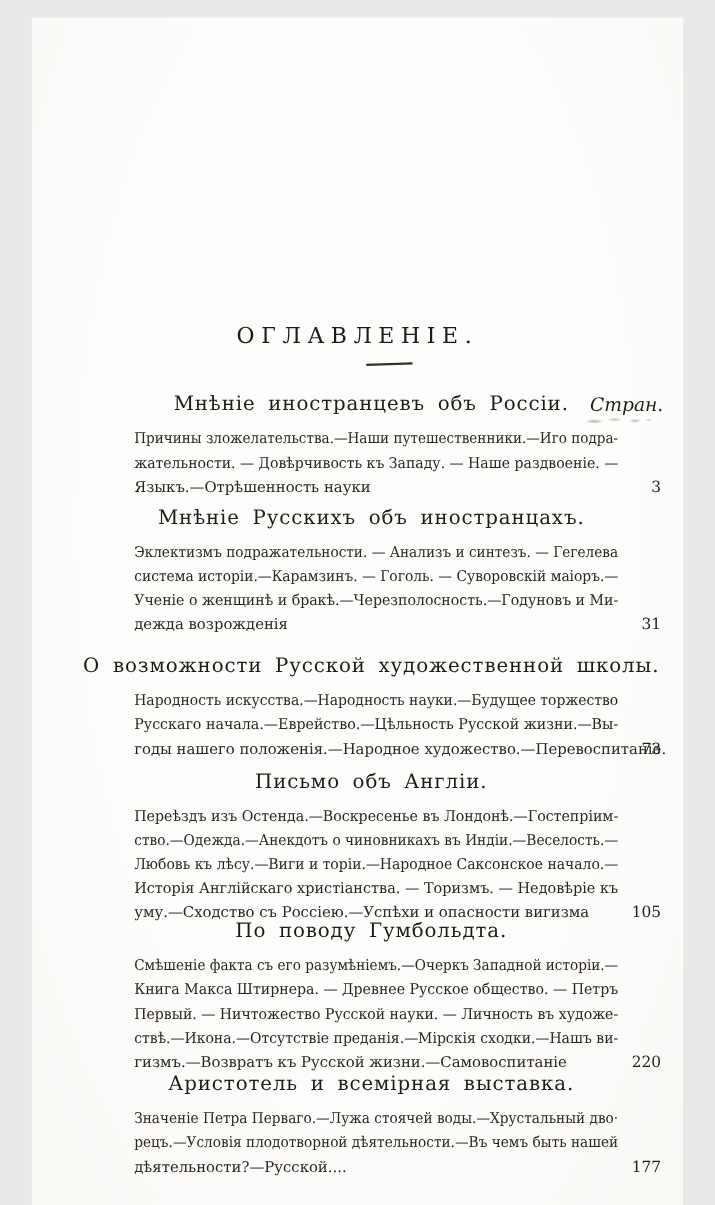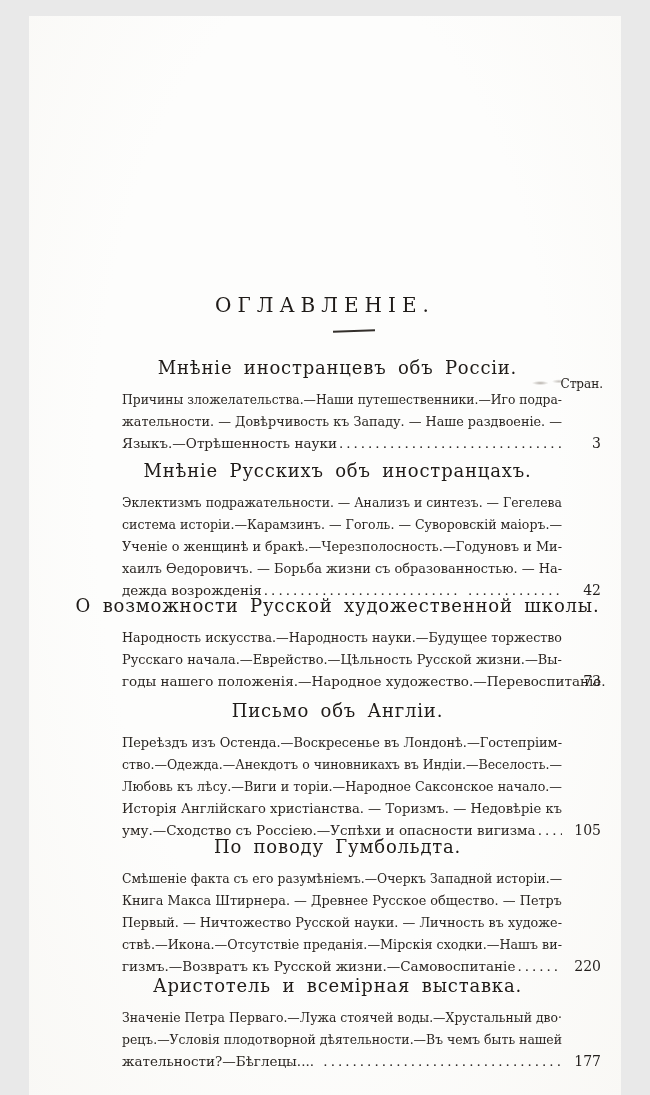--- a/index.html
+++ b/index.html
@@ -20,23 +20,24 @@
     letter-spacing:6px;
     color:#1f1b18;
   }
   .rule{
     position:absolute;top:314px;left:304px;
     width:42px;height:2px;
     background:#332f2b;
     transform:rotate(-2deg);
   }
   .stran{
-    position:absolute;right:1px;top:18px;
-    font-size:12px;line-height:18px;
+    position:absolute;right:1px;top:3px;
+    font-size:17px;line-height:18px;
     color:#221e1b;
+    font-style:italic;
   }
   .entry{position:absolute;left:42px;width:533px;}
   .e1{top:341px}.e2{top:444px}.e3{top:579px}.e4{top:684px}.e5{top:820px}.e6{top:959px}
   .entry-heading{
     margin:0;
     font-size:18px;line-height:22px;
     font-weight:400;
     letter-spacing:0.8px;word-spacing:5px;
     white-space:nowrap;
     color:#1f1b18;
@@ -44,21 +45,21 @@
   }
   .desc{
     position:relative;
     margin:9px 0 0 51px;
     width:440px;
     font-size:13.5px;
     color:#2a2521;
   }
   .line{height:22px;line-height:22px;overflow:visible;}
   .ltext{white-space:nowrap;display:inline-block;}
-  .lastline{display:flex;height:22px;line-height:22px;}
+  .lastline{display:flex;height:22px;line-height:22px;flex-direction:column;}
   .lltext{white-space:pre;flex:0 0 auto;}
   .leader{
     flex:1 1 auto;overflow:hidden;white-space:pre;
     letter-spacing:3px;padding-left:2px;
   }
   .pagenum{
     position:absolute;right:3px;bottom:0;
     line-height:22px;font-size:14px;
     color:#221e1b;
   }
@@ -94,27 +95,26 @@
     </div>
     <span class="pagenum">3</span>
   </section>
 
   <section class="entry e2">
     <h2 class="entry-heading">Мнѣніе Русскихъ объ иностранцахъ.</h2>
     <div class="desc">
       <div class="line"><span class="ltext" style="transform-origin: 0px 50%; transform: scaleX(0.91972);">Эклектизмъ подражательности. — Анализъ и синтезъ. — Гегелева</span></div>
       <div class="line"><span class="ltext" style="transform-origin: 0px 50%; transform: scaleX(0.930448);">система исторіи.—Карамзинъ. — Гоголь. — Суворовскій маіоръ.—</span></div>
       <div class="line"><span class="ltext" style="transform-origin: 0px 50%; transform: scaleX(0.951866);">Ученіе о женщинѣ и бракѣ.—Черезполосность.—Годуновъ и Ми-</span></div>
-      <div class="line"><span class="ltext" style="transform-origin: 0px 50%; transform: scaleX(0.956554);">хаилъ Ѳедоровичъ. — Борьба жизни съ образованностью. — На-</span></div>
       <div class="lastline">
         <span class="lltext">дежда возрожденія</span>
           <span class="leader">........................... .....................................................</span>
       </div>
     </div>
-    <span class="pagenum">42</span>
+    <span class="pagenum">31</span>
   </section>
 
   <section class="entry e3">
     <h2 class="entry-heading">О возможности Русской художественной школы.</h2>
     <div class="desc">
       <div class="line"><span class="ltext" style="transform-origin: 0px 50%; transform: scaleX(0.938291);">Народность искусства.—Народность науки.—Будущее торжество</span></div>
       <div class="line"><span class="ltext" style="transform-origin: 0px 50%; transform: scaleX(0.95727);">Русскаго начала.—Еврейство.—Цѣльность Русской жизни.—Вы-</span></div>
       <div class="lastline">
         <span class="lltext">годы нашего положенія.—Народное художество.—Перевоспитаніе.</span>
           <span class="leader"></span>
@@ -152,20 +152,20 @@
     </div>
     <span class="pagenum">220</span>
   </section>
 
   <section class="entry e6">
     <h2 class="entry-heading">Аристотель и всемірная выставка.</h2>
     <div class="desc">
       <div class="line"><span class="ltext" style="transform-origin: 0px 50%; transform: scaleX(0.920081);">Значеніе Петра Перваго.—Лужа стоячей воды.—Хрустальный дво·</span></div>
       <div class="line"><span class="ltext" style="transform-origin: 0px 50%; transform: scaleX(0.920893);">рецъ.—Условія плодотворной дѣятельности.—Въ чемъ быть нашей</span></div>
       <div class="lastline">
-        <span class="lltext">жательности?—Бѣглецы....</span>
+        <span class="lltext">дѣятельности?—Русской....</span>
           <span class="leader"> ..............................................................................</span>
       </div>
     </div>
     <span class="pagenum">177</span>
   </section>
 
 </div>
 
 </body></html>

